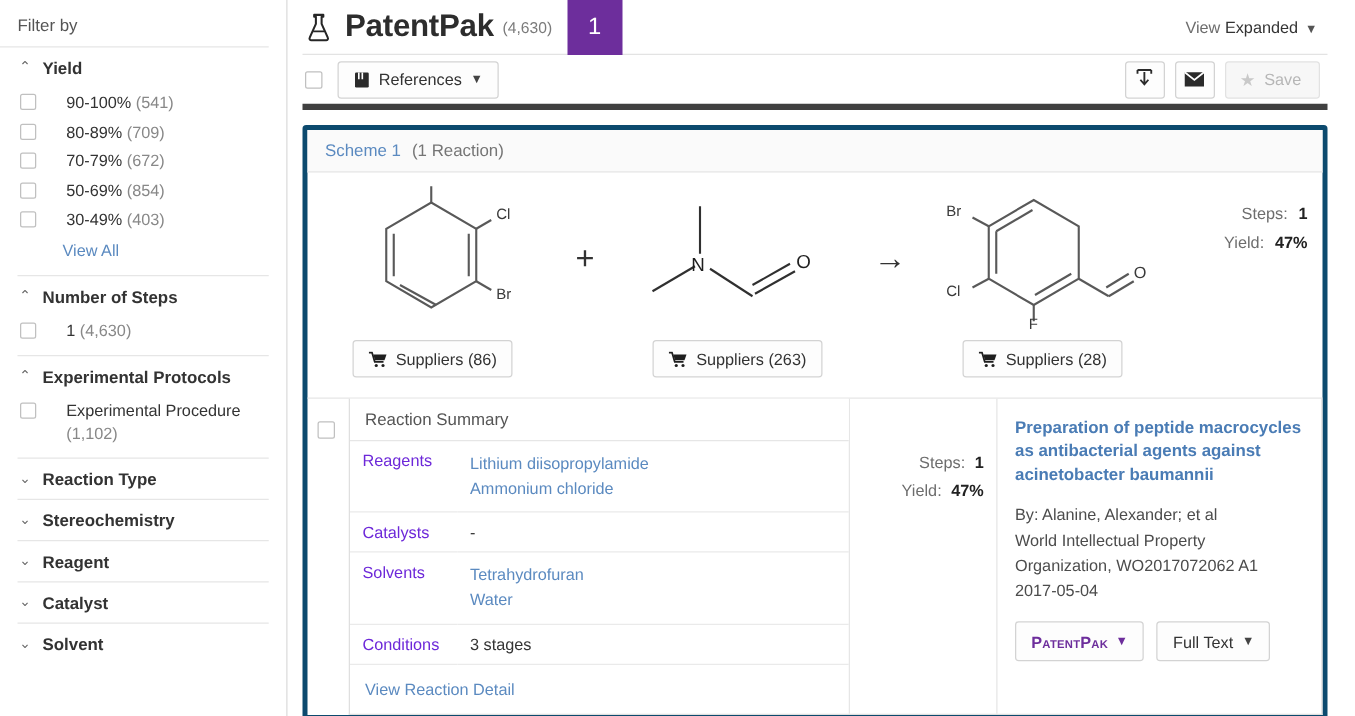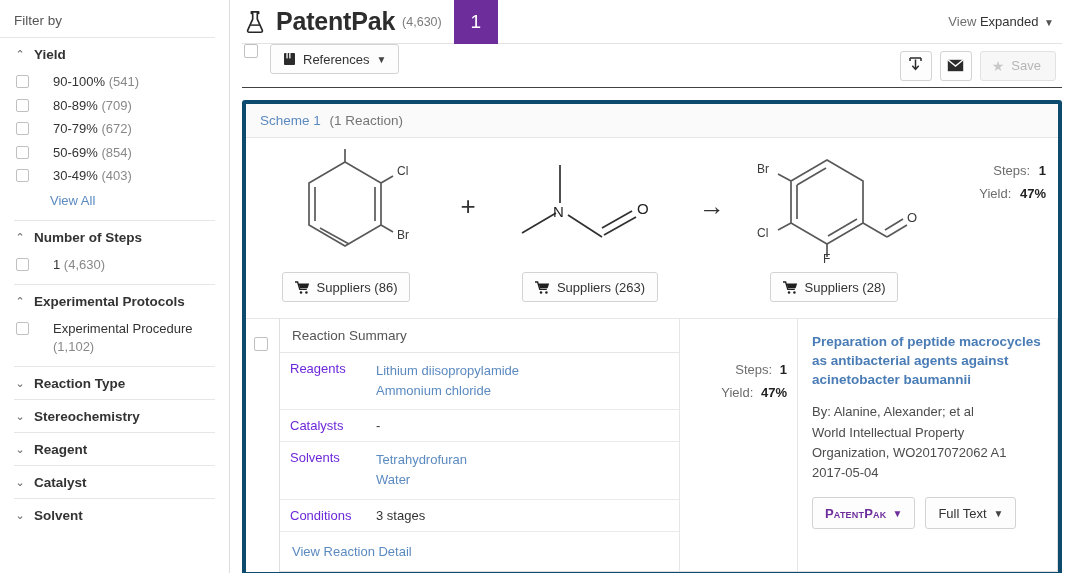--- a/index.html
+++ b/index.html
@@ -68,22 +68,22 @@
     margin-left: 12px; background: #6d2e9c; color: #fff;
     font-size: 19px; width: 44px; height: 44px;
     display: flex; align-items: center; justify-content: center;
   }
   .head-right { margin-left: auto; font-size: 13px; color: #555; padding-right: 6px; }
   .head-right .lbl { color: #6d6d6d; }
   .head-right .val { color: #333; }
   .head-right .dd { font-size: 10px; color: #555; margin-left: 2px; }
 
   .toolbar {
-    display: flex; height: 44px;
-    border-bottom: 1px solid #404040; padding: 0 2px;
+    display: flex; align-items: center; height: 44px;
+    border-bottom: 5px solid #404040; padding: 0 2px;
   }
   .tb-cbx {
     width: 14px; height: 14px; border: 1px solid #c0c0c0;
     border-radius: 2px; background: #fff; margin-right: 12px;
   }
   .btn {
     display: inline-flex; align-items: center; gap: 7px;
     height: 30px; padding: 0 12px;
     border: 1px solid #d3d3d3; border-radius: 3px;
     background: #fdfdfd; color: #333; font-size: 13px;

